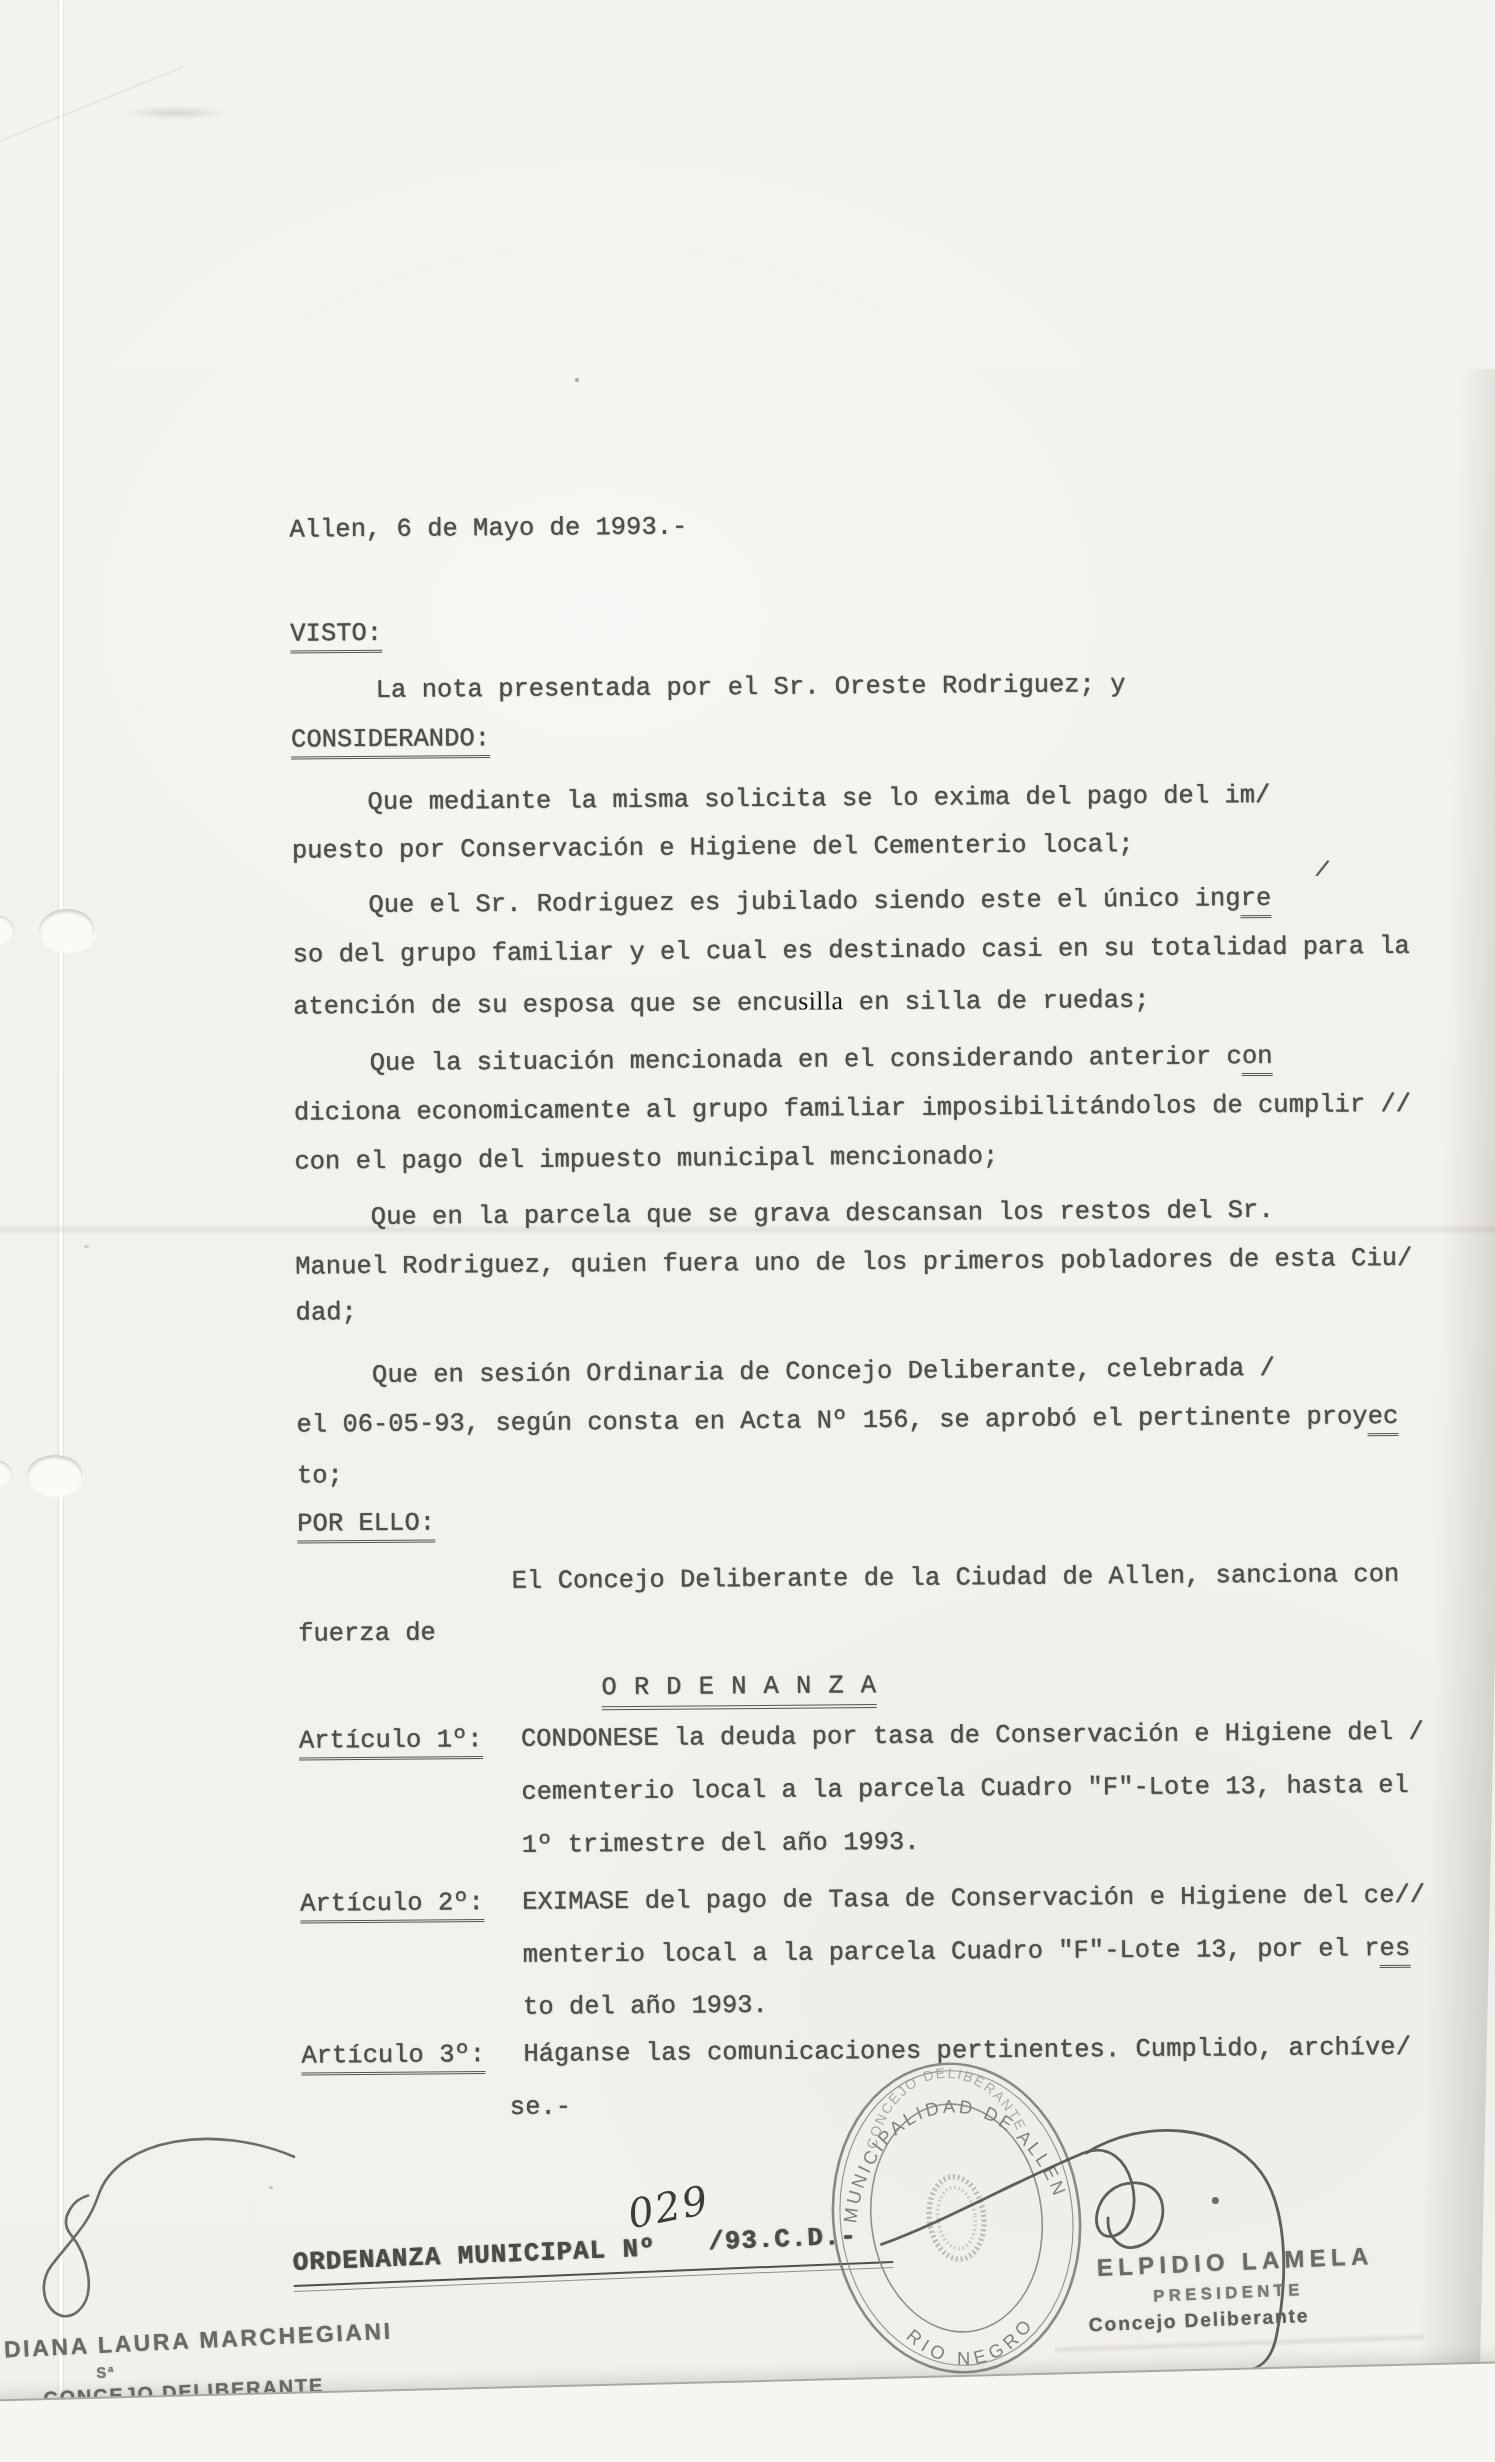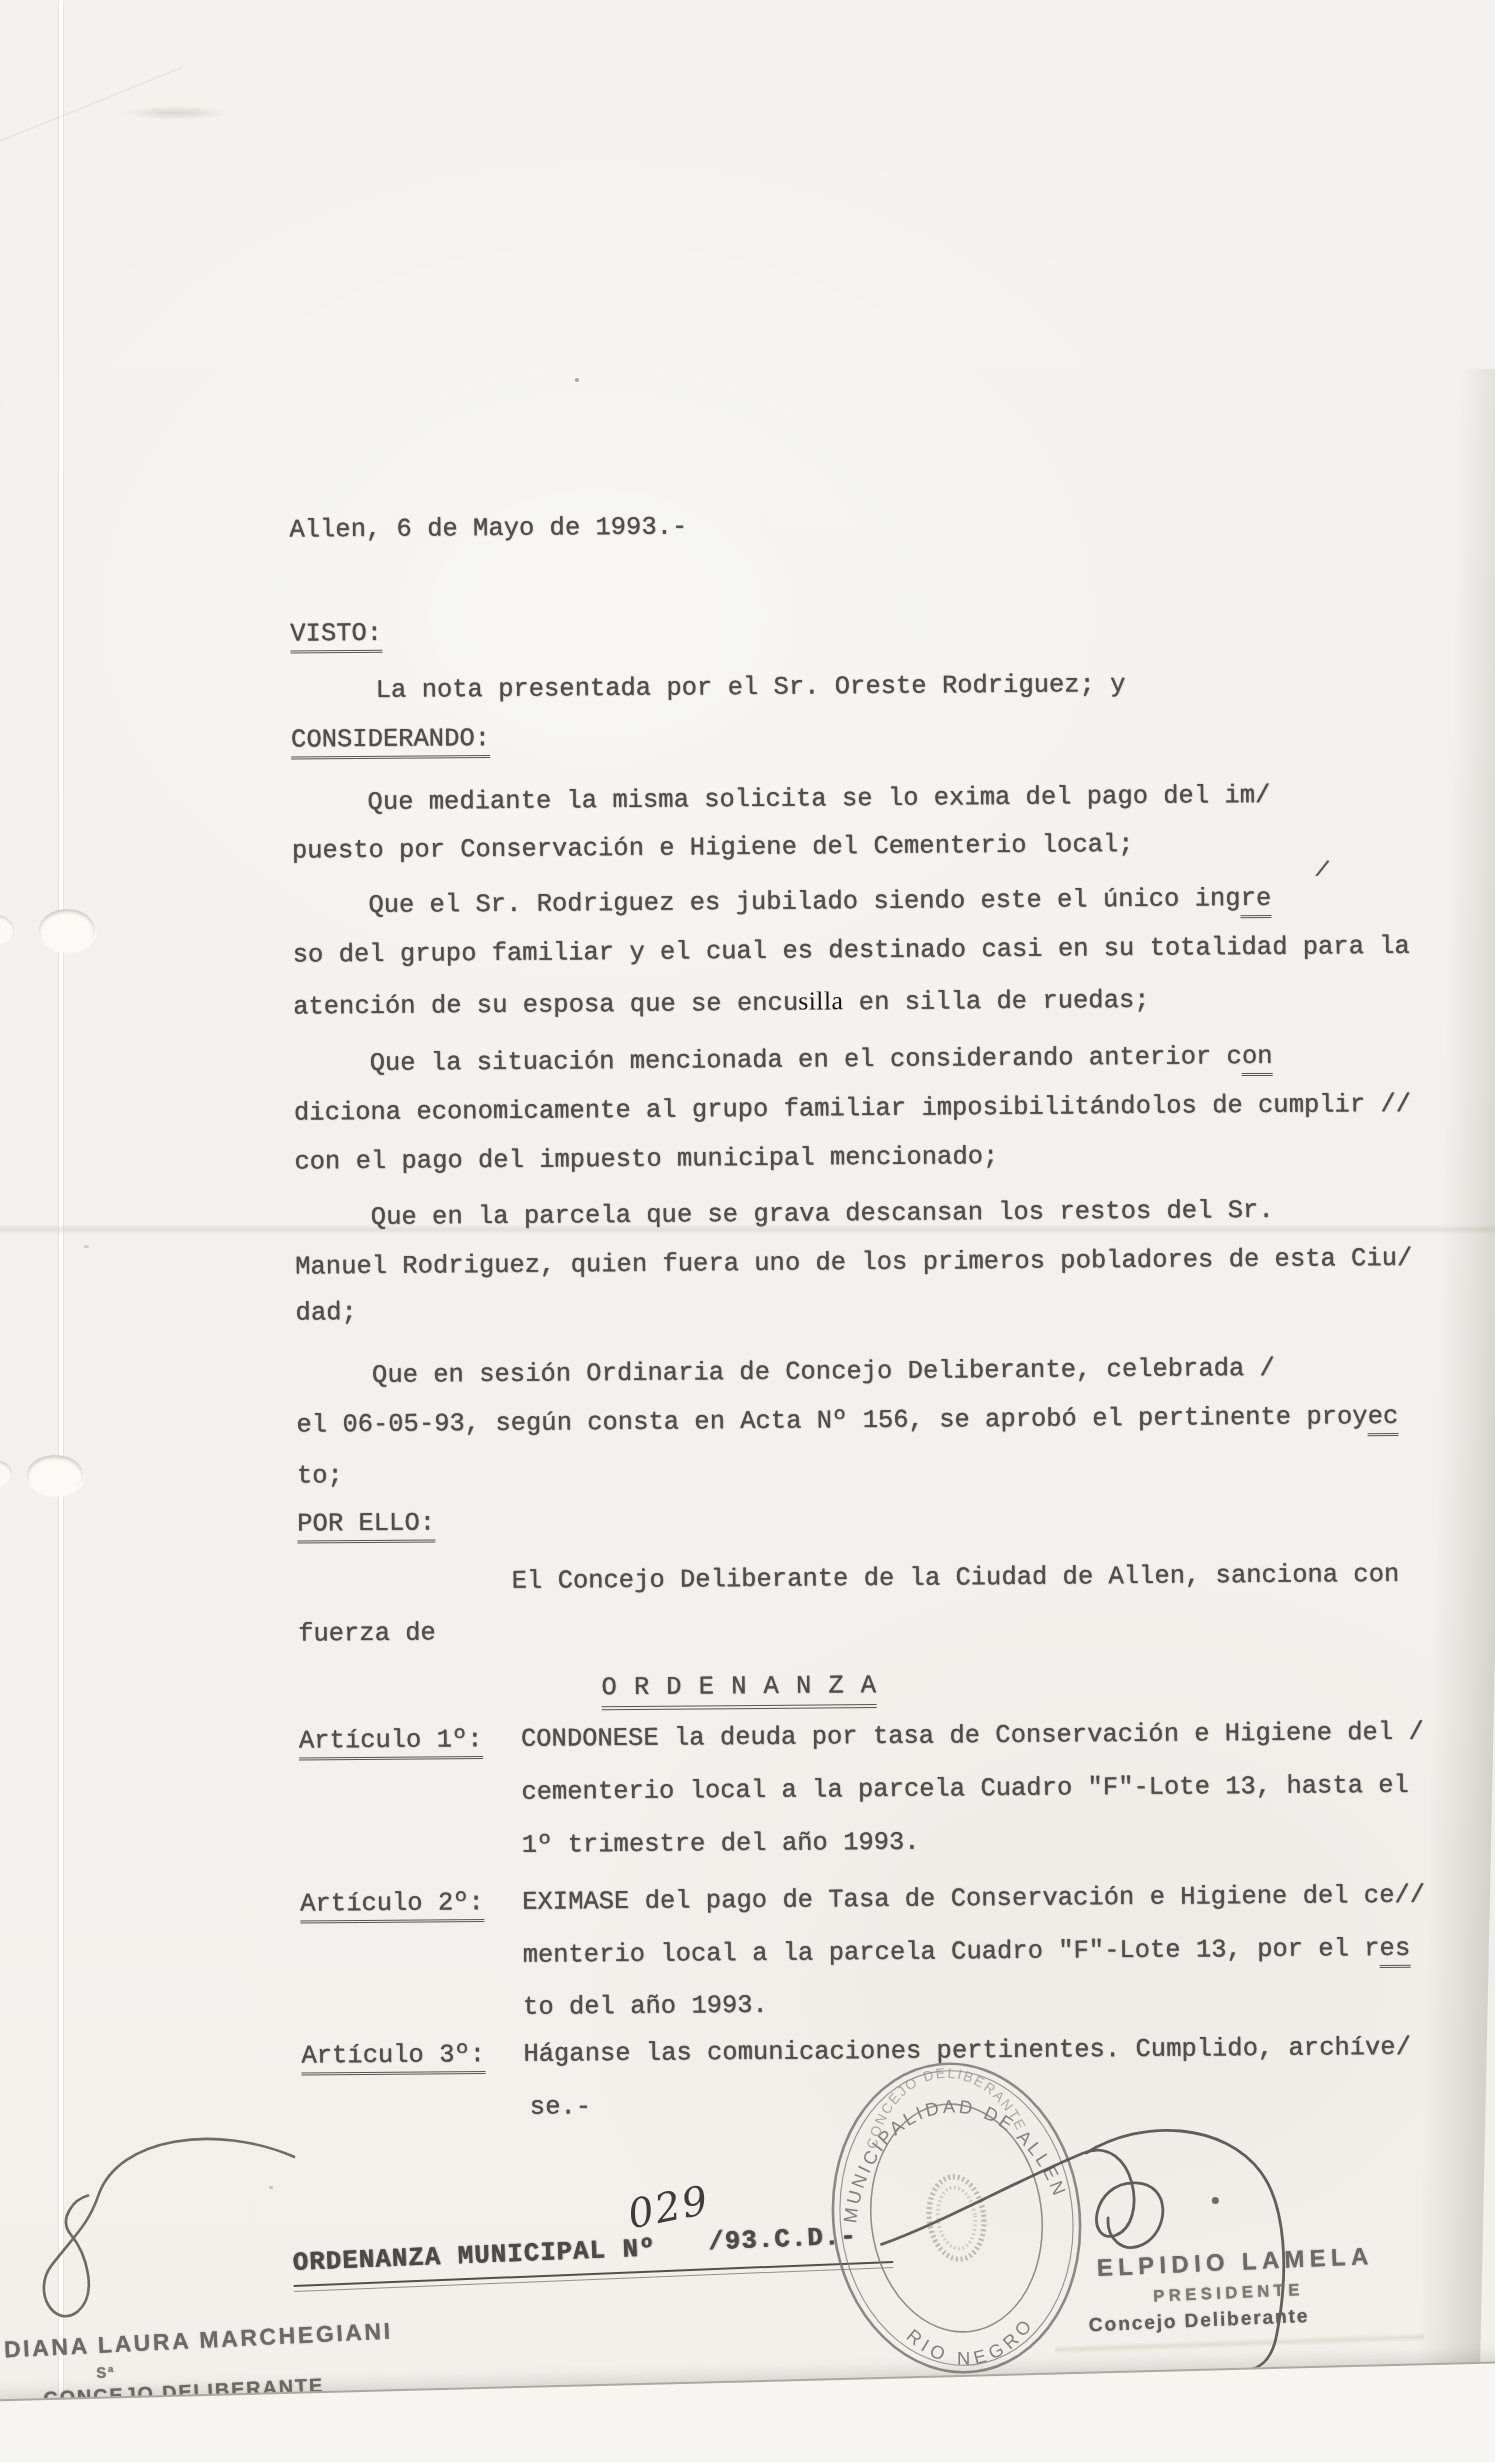--- a/index.html
+++ b/index.html
@@ -134,21 +134,21 @@
       <div class="tline ul-double" style="left: 293px; top: 1725px;"><span>Artículo 1º:</span></div>
       <div class="tline" style="left: 515px; top: 1725px;"><span>CONDONESE la deuda por tasa de Conservación e Higiene del /</span></div>
       <div class="tline" style="left: 515px; top: 1778px;"><span>cementerio local a la parcela Cuadro "F"-Lote 13, hasta el</span></div>
       <div class="tline" style="left: 515px; top: 1831px;"><span>1º trimestre del año 1993.</span></div>
       <div class="tline ul-double" style="left: 293px; top: 1888px;"><span>Artículo 2º:</span></div>
       <div class="tline" style="left: 515px; top: 1888px;"><span>EXIMASE del pago de Tasa de Conservación e Higiene del ce//</span></div>
       <div class="tline" style="left: 515px; top: 1941px;"><span>menterio local a la parcela Cuadro "F"-Lote 13, por el r</span><span class="usuf">es</span></div>
       <div class="tline" style="left: 515px; top: 1993px;"><span>to del año 1993.</span></div>
       <div class="tline ul-double" style="left: 293px; top: 2040px;"><span>Artículo 3º:</span></div>
       <div class="tline" style="left: 515px; top: 2040px;"><span>Háganse las comunicaciones pertinentes. Cumplido, archíve/</span></div>
-      <div class="tline" style="left: 521px; top: 2093px;"><span>se.-</span></div>
+      <div class="tline" style="left: 501px; top: 2093px;"><span>se.-</span></div>
     </div>
 
   <div class="ord-cluster">
     <div class="ord-typed">ORDENANZA MUNICIPAL Nº</div>
     <div class="ord-number">029</div>
     <div class="ord-suffix">/93.C.D.-</div>
     <div class="ord-rule"></div>
   </div>
 
   <svg class="seal-svg" width="273" height="334" viewBox="0 0 310 380">

